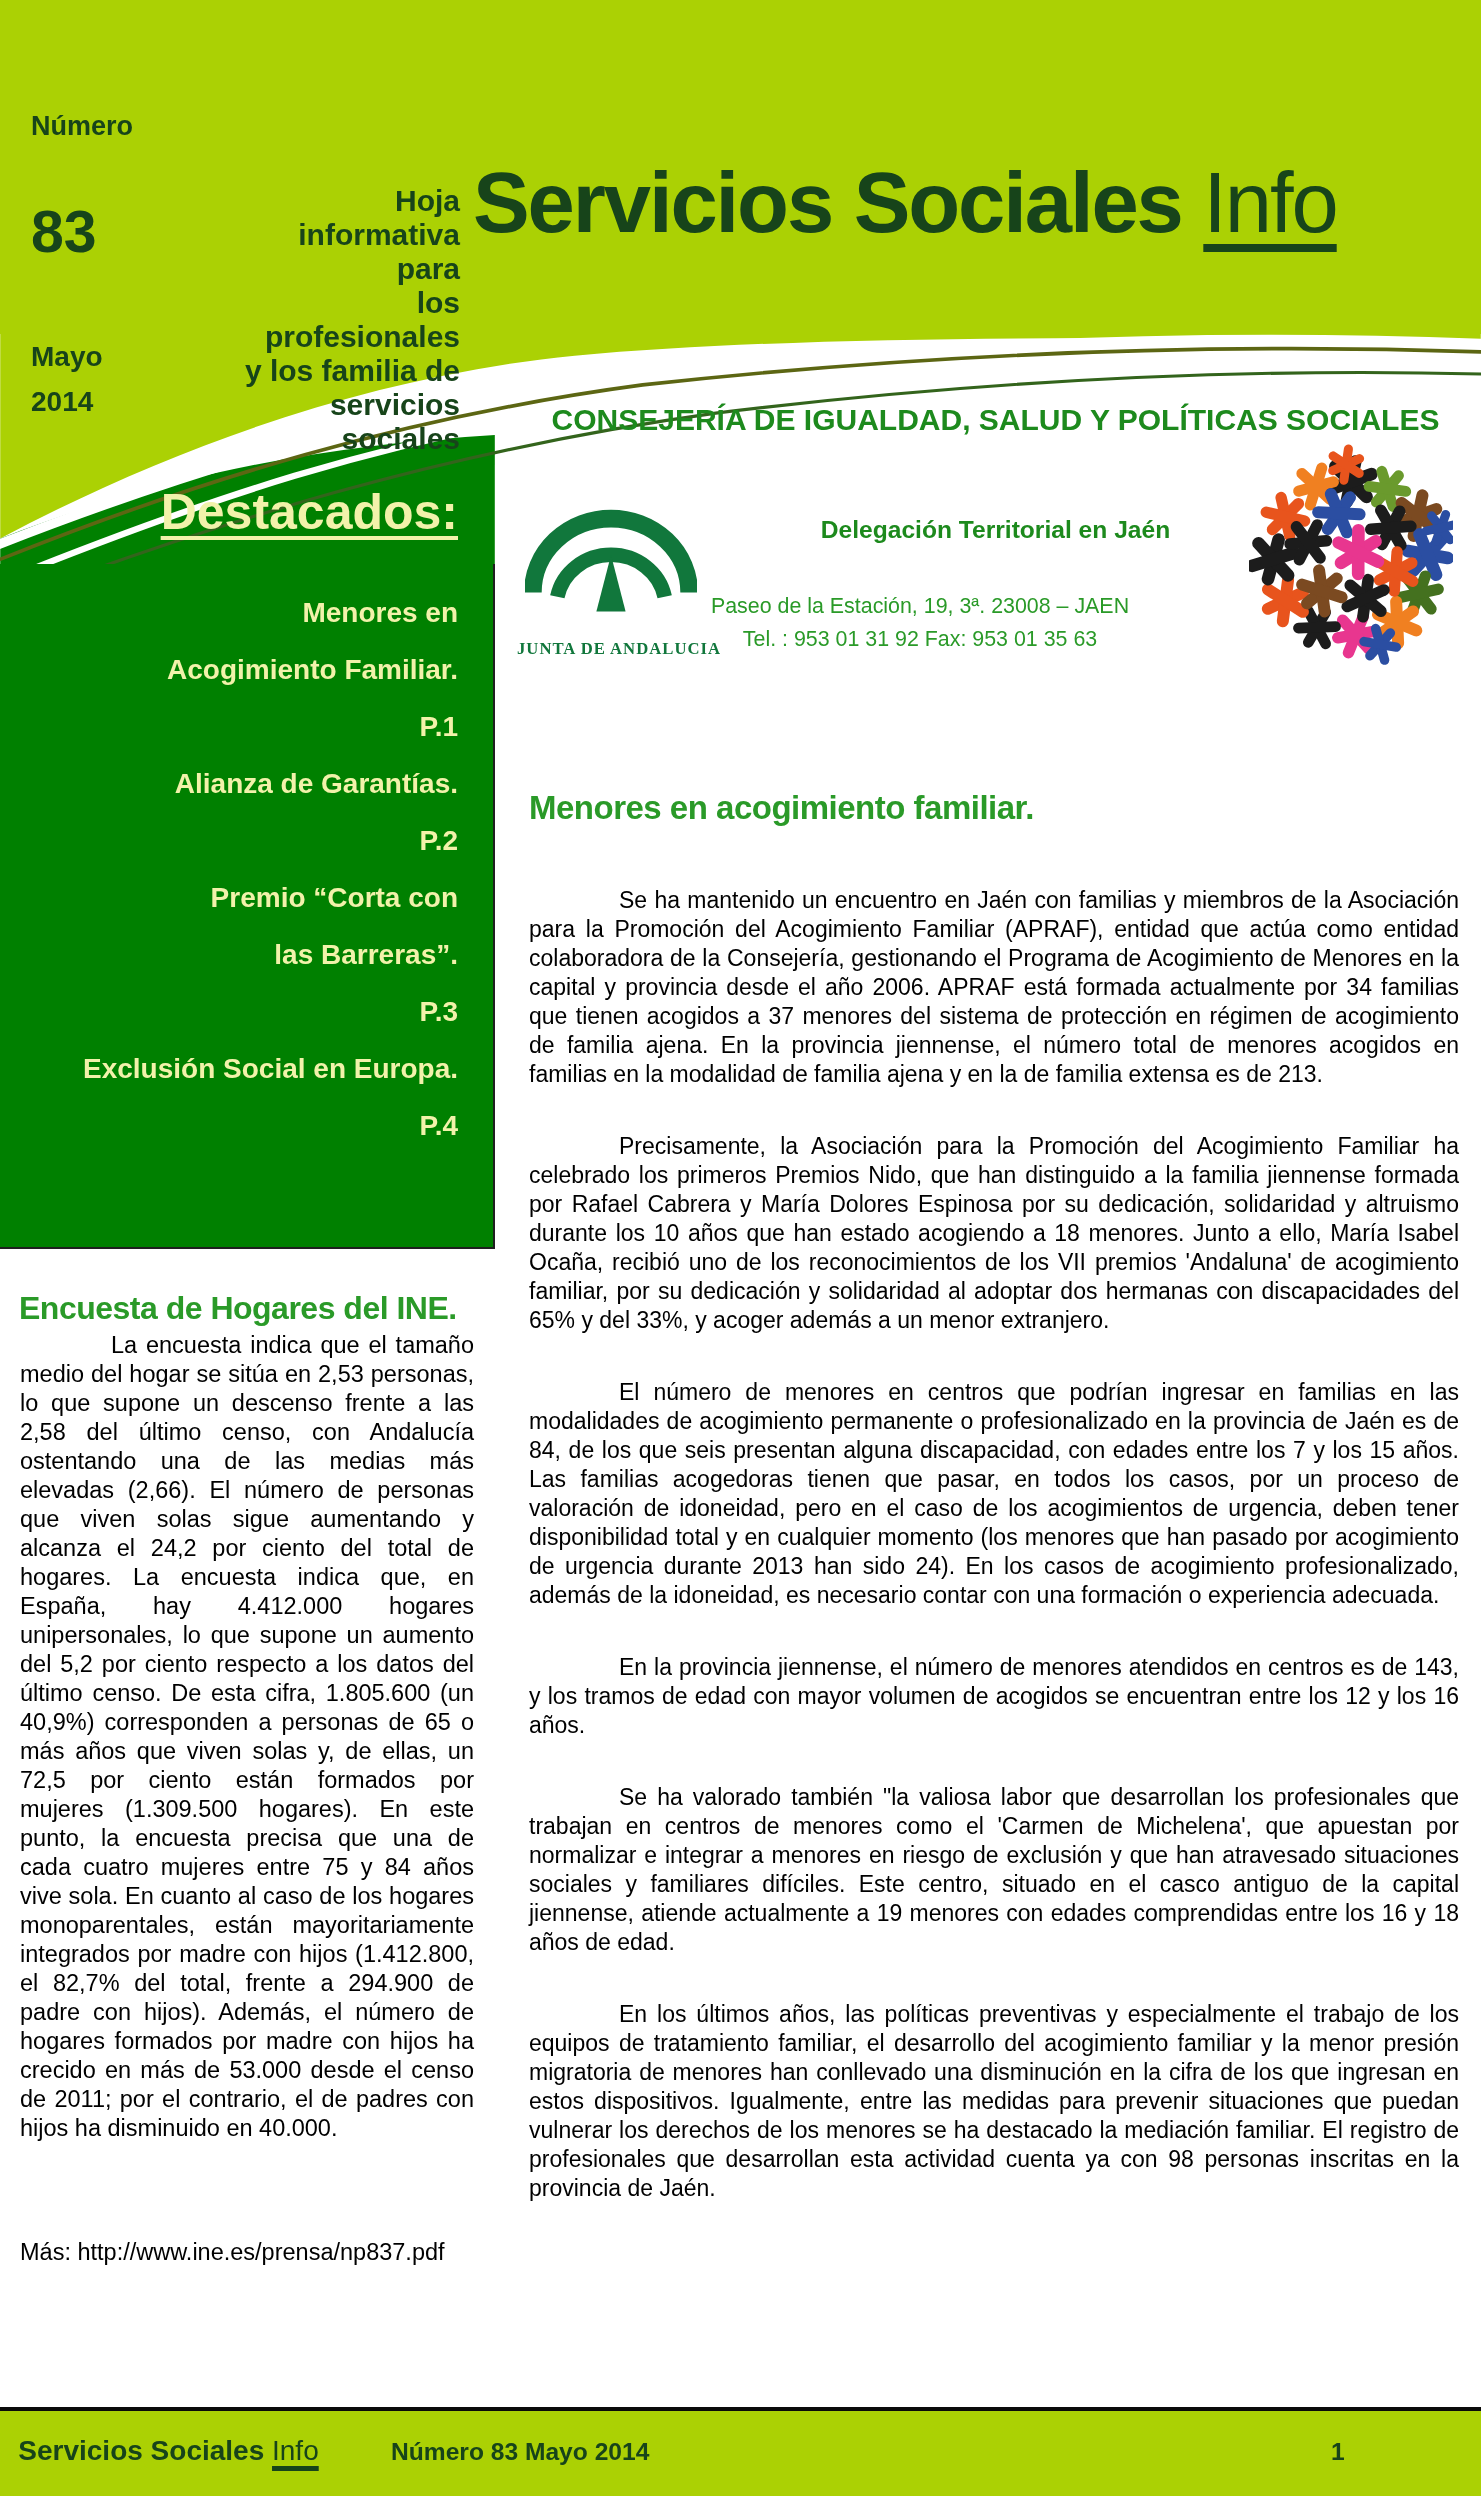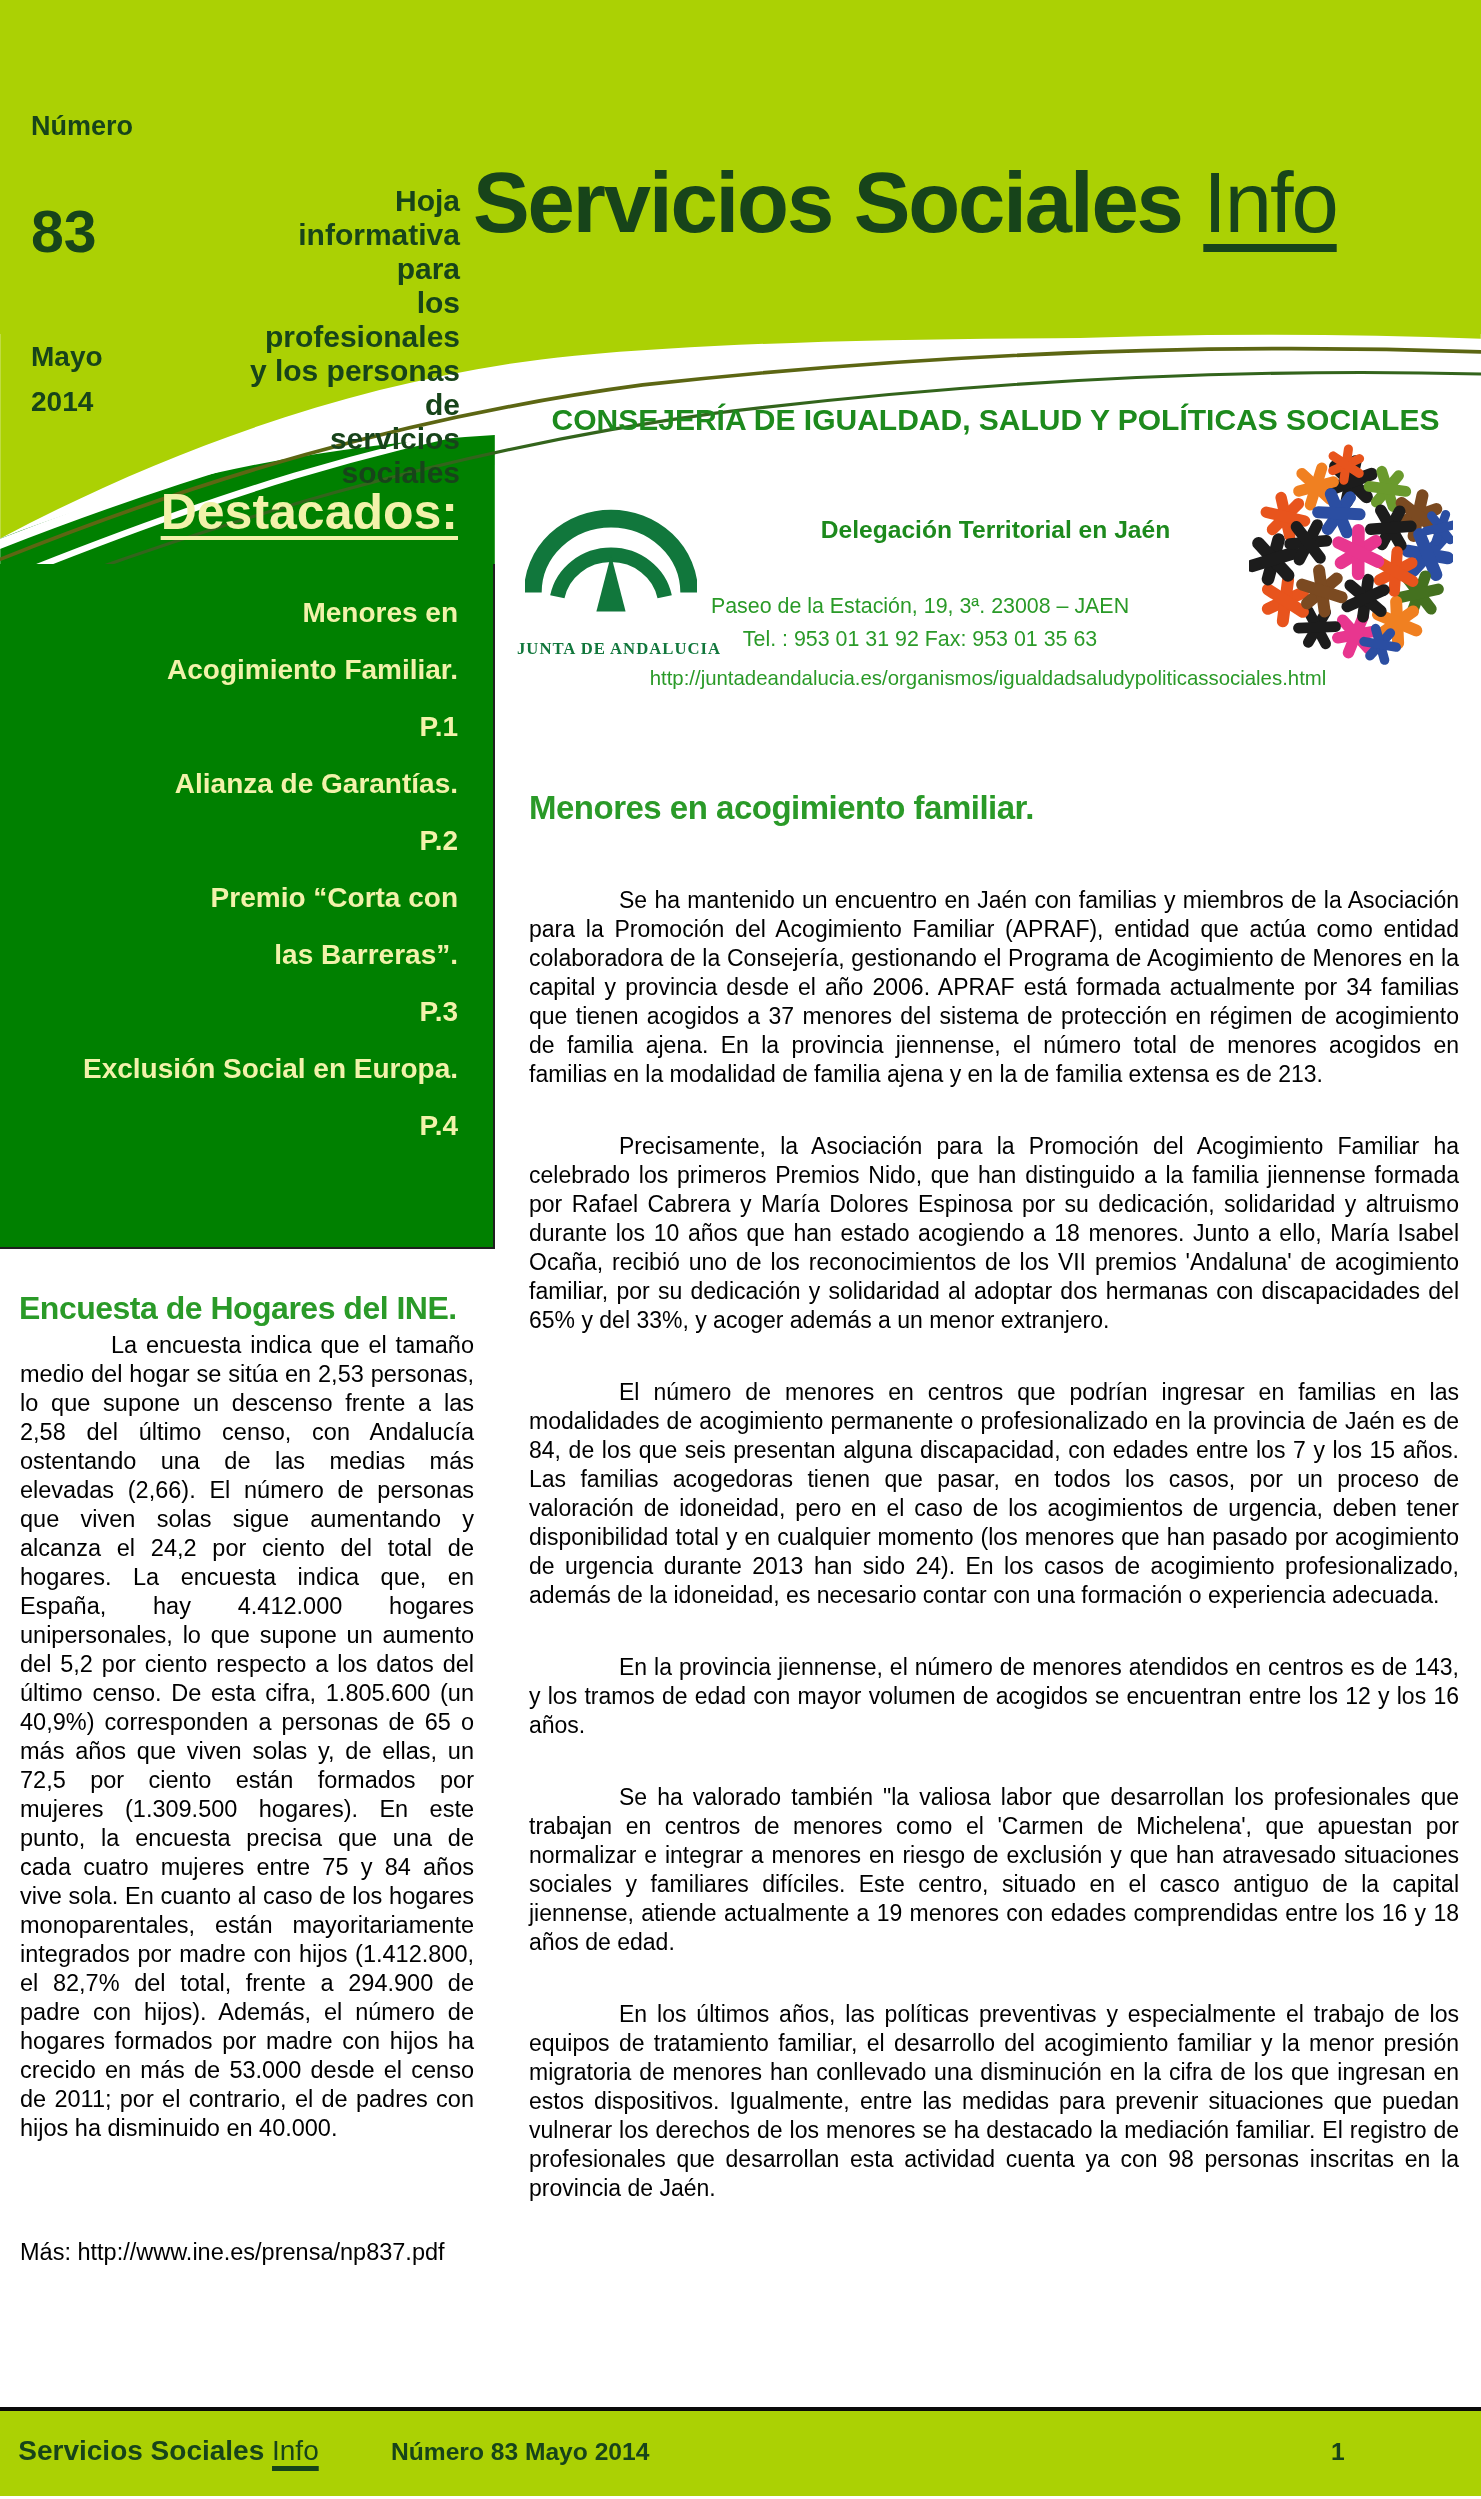--- a/index.html
+++ b/index.html
@@ -128,21 +128,21 @@
   </svg>
 
   <div class="issue-label">Número</div>
   <div class="issue-number">83</div>
   <div class="issue-month">Mayo</div>
   <div class="issue-year">2014</div>
 
   <div class="tagline">
     <div>Hoja informativa para</div>
     <div>los profesionales</div>
-    <div>y los personas de</div>
+    <div>y los familia de</div>
     <div>servicios sociales</div>
   </div>
 
   <h1 class="masthead-title"><span>Servicios Sociales</span> <span class="title-info">Info</span></h1>
 
   <div class="sidebar-box"></div>
   <div class="sidebar-heading">Destacados:</div>
   <div class="sidebar-list">
     <div class="sidebar-item">Menores en</div>
     <div class="sidebar-item">Acogimiento Familiar.</div>
@@ -200,21 +200,20 @@
     <use href="#splat" transform="translate(30,90) rotate(8) scale(0.92)" stroke="#1c1c1c"></use>
     <use href="#splat" transform="translate(-60,75) rotate(50) scale(0.95)" stroke="#7b4a21"></use>
     <use href="#splat" transform="translate(-88,-25) rotate(85) scale(0.9)" stroke="#1c1c1c"></use>
     <use href="#splat" transform="translate(-25,-85) rotate(35) scale(0.95)" stroke="#2b4ea2"></use>
     <use href="#splat" transform="translate(15,-5) rotate(58)" stroke="#e8368f"></use>
     <use href="#splat" transform="translate(185,-55) rotate(20) scale(0.7)" stroke="#2b4ea2"></use>
     <use href="#splat" transform="translate(60,185) rotate(42) scale(0.75)" stroke="#2b4ea2"></use>
     <use href="#splat" transform="translate(-10,-185) rotate(66) scale(0.72)" stroke="#e8541d"></use>
   </svg>
 
-  <a class="org-url" href="#">http://juntadeandalucia.es/organismos/igualdadsaludypoliticassociales.html</a>
 
   <h2 class="main-heading">Menores en acogimiento familiar.</h2>
   <div class="main-body">
     <p>Se ha mantenido un encuentro en Jaén con familias y miembros de la Asociación para la Promoción del Acogimiento Familiar (APRAF), entidad que actúa como entidad colaboradora de la Consejería, gestionando el Programa de Acogimiento de Menores en la capital y provincia desde el año 2006. APRAF está formada actualmente por 34 familias que tienen acogidos a 37 menores del sistema de protección en régimen de acogimiento de familia ajena. En la provincia jiennense, el número total de menores acogidos en familias en la modalidad de familia ajena y en la de familia extensa es de 213.</p>
     <p>Precisamente, la Asociación para la Promoción del Acogimiento Familiar ha celebrado los primeros Premios Nido, que han distinguido a la familia jiennense formada por Rafael Cabrera y María Dolores Espinosa por su dedicación, solidaridad y altruismo durante los 10 años que han estado acogiendo a 18 menores. Junto a ello, María Isabel Ocaña, recibió uno de los reconocimientos de los VII premios 'Andaluna' de acogimiento familiar, por su dedicación y solidaridad al adoptar dos hermanas con discapacidades del 65% y del 33%, y acoger además a un menor extranjero.</p>
     <p>El número de menores en centros que podrían ingresar en familias en las modalidades de acogimiento permanente o profesionalizado en la provincia de Jaén es de 84, de los que seis presentan alguna discapacidad, con edades entre los 7 y los 15 años. Las familias acogedoras tienen que pasar, en todos los casos, por un proceso de valoración de idoneidad, pero en el caso de los acogimientos de urgencia, deben tener disponibilidad total y en cualquier momento (los menores que han pasado por acogimiento de urgencia durante 2013 han sido 24). En los casos de acogimiento profesionalizado, además de la idoneidad, es necesario contar con una formación o experiencia adecuada.</p>
     <p>En la provincia jiennense, el número de menores atendidos en centros es de 143, y los tramos de edad con mayor volumen de acogidos se encuentran entre los 12 y los 16 años.</p>
     <p>Se ha valorado también "la valiosa labor que desarrollan los profesionales que trabajan en centros de menores como el 'Carmen de Michelena', que apuestan por normalizar e integrar a menores en riesgo de exclusión y que han atravesado situaciones sociales y familiares difíciles. Este centro, situado en el casco antiguo de la capital jiennense, atiende actualmente a 19 menores con edades comprendidas entre los 16 y 18 años de edad.</p>
     <p>En los últimos años, las políticas preventivas y especialmente el trabajo de los equipos de tratamiento familiar, el desarrollo del acogimiento familiar y la menor presión migratoria de menores han conllevado una disminución en la cifra de los que ingresan en estos dispositivos. Igualmente, entre las medidas para prevenir situaciones que puedan vulnerar los derechos de los menores se ha destacado la mediación familiar. El registro de profesionales que desarrollan esta actividad cuenta ya con 98  personas inscritas en la provincia de Jaén.</p>
   </div>

